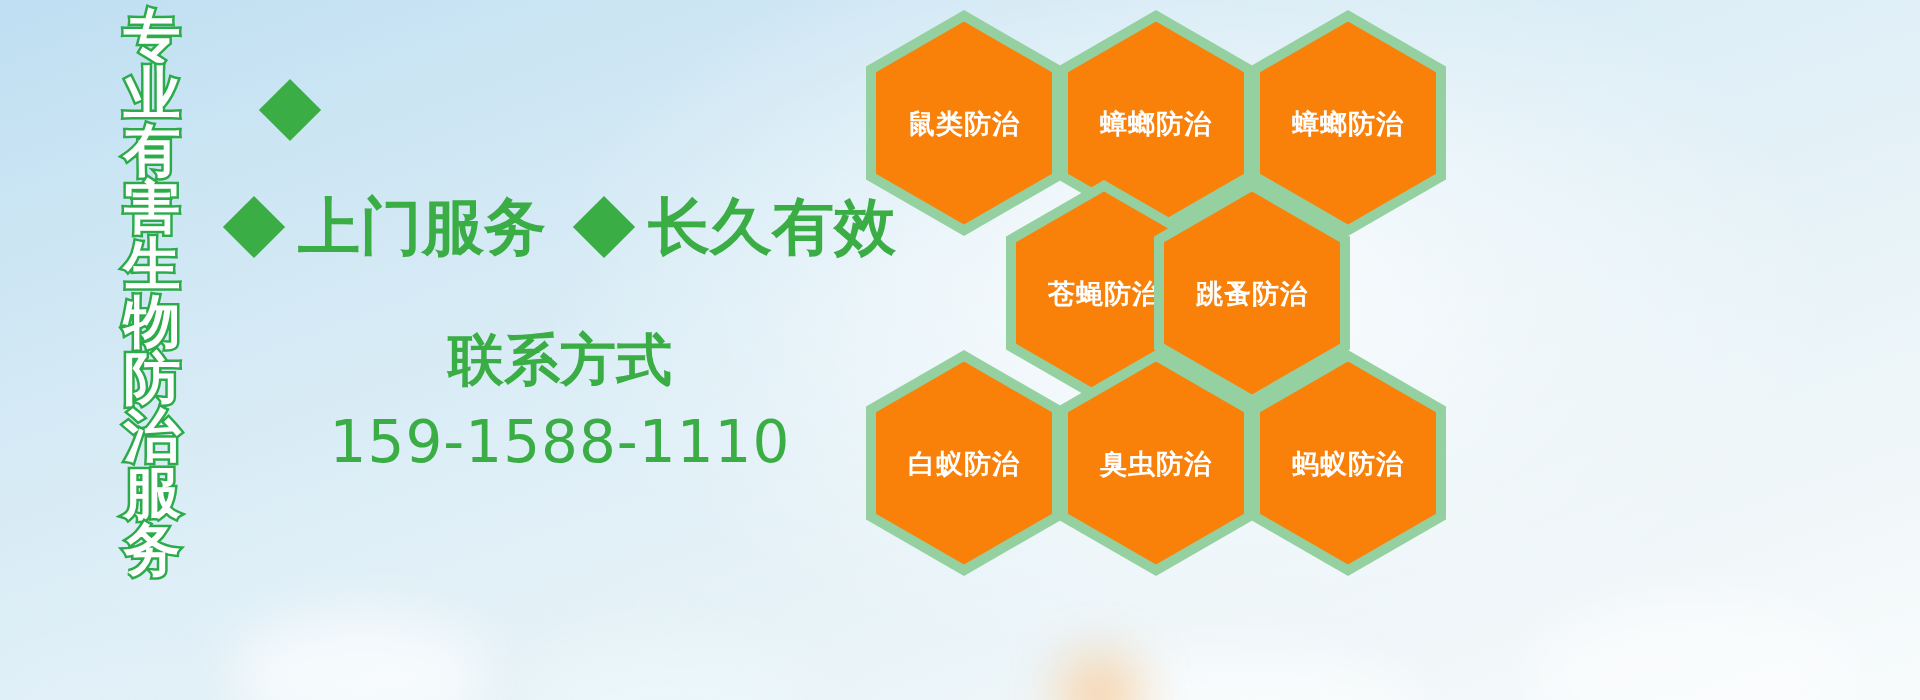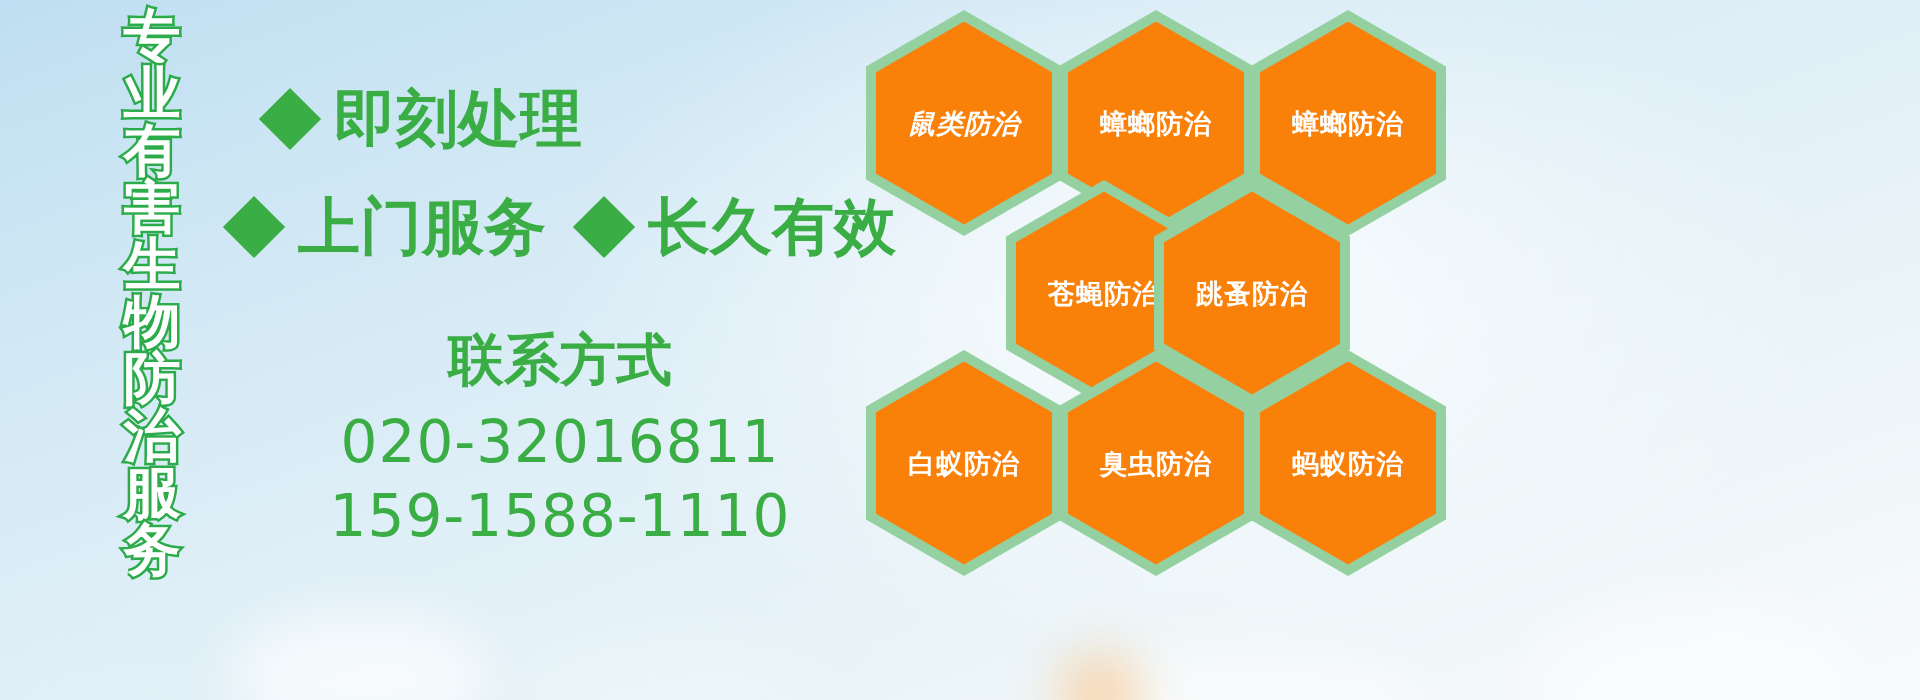--- a/index.html
+++ b/index.html
@@ -153,21 +153,21 @@
     font-family: "DejaVu Sans", sans-serif;
     font-size: 27px;
     font-weight: bold;
     color: #ffffff;
     line-height: 1;
     white-space: nowrap;
     letter-spacing: 1px;
   }
 
   
-  .hex-r1c1 { left: 6px;   top: 10px; font-style: italic; }
+  .hex-r1c1 { left: 6px;   top: 10px; }
   .hex-r1c2 { left: 198px; top: 10px; }
   .hex-r1c3 { left: 390px; top: 10px; }
   .hex-r2c1 { left: 102px; top: 180px; margin-left: 44px; }
   .hex-r2c2 { left: 294px; top: 180px; }
   .hex-r3c1 { left: 6px;   top: 350px; }
   .hex-r3c2 { left: 198px; top: 350px; }
   .hex-r3c3 { left: 390px; top: 350px; }
 </style>
 </head>
 <body>
@@ -191,39 +191,37 @@
     <span class="vchar">防</span>
     <span class="vchar">治</span>
     <span class="vchar">服</span>
     <span class="vchar">务</span>
   </div>
 
   <div class="bullet-row" id="bullet-row-1">
     <span class="bullet-gap"></span>
     <div class="bullet-item">
       <span class="diamond-icon"></span>
-      <span class="bullet-text">即刻处理</span>
     </div>
   </div>
 
   <div class="bullet-row" id="bullet-row-2">
     <div class="bullet-item">
       <span class="diamond-icon"></span>
       <span class="bullet-text">上门服务</span>
     </div>
     <span class="bullet-gap"></span>
     <div class="bullet-item">
       <span class="diamond-icon"></span>
       <span class="bullet-text">长久有效</span>
     </div>
   </div>
 
   <div id="contact-block">
     <div id="contact-heading">联系方式</div>
-    <div class="contact-phone">020-32016811</div>
     <div class="contact-phone">159-1588-1110</div>
   </div>
 
   <div id="hex-grid">
     <div class="hex hex-r1c1">
       <div class="hex-inner">
         <span class="hex-label">鼠类防治</span>
       </div>
     </div>
     <div class="hex hex-r1c2">

